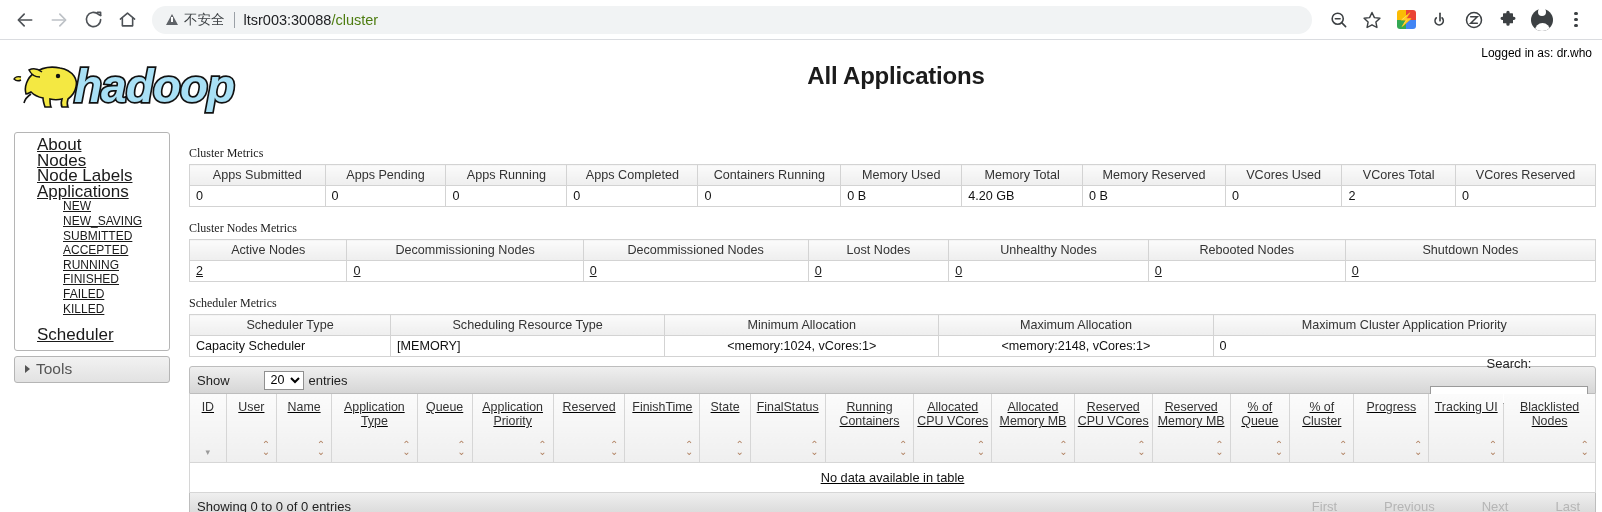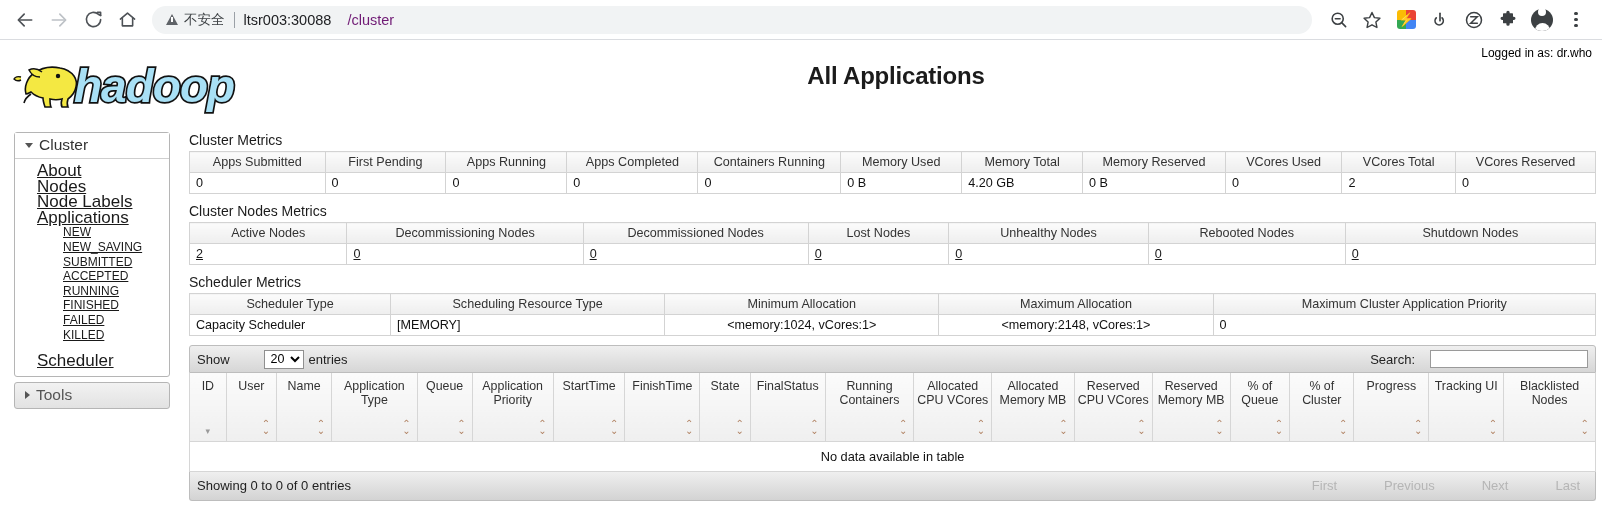--- a/index.html
+++ b/index.html
@@ -64,21 +64,21 @@
     background: #9aa0a6;
     margin: 0 9px;
   }
   .url-text {
     font-size: 14.5px;
     color: #202124;
     white-space: nowrap;
     overflow: hidden;
   }
   .url-host { color: #202124; }
-  .url-path { color: #701a75; margin-left: 16px; }
+  .url-path { color: #4d7c0f; }
   .tool-icons {
     display: flex; align-items: center;
     flex: 0 0 auto;
   }
   .tool-icon {
     width: 32px; height: 32px;
     display: flex; align-items: center; justify-content: center;
     margin-left: 2px;
     color: #3c4043;
   }
@@ -203,25 +203,26 @@
     display: flex; align-items: center;
   }
 
   
   .main {
     position: absolute;
     left: 189px; top: 92px;
     right: 6px;
   }
   .section-title {
-    font-size: 14px;
+    font-size: 12px;
     color: #1b1b1b;
-    margin: 0 0 3px 0;
+    margin: 14px 0 3px 0;
     padding: 0;
     font-weight: normal;
+    font-family: Liberation Serif, serif;
   }
   .section-title + .metric-table { margin-bottom: 9px; }
 
   table.metric-table {
     width: 100%;
     border-collapse: collapse;
     font-size: 12.6px;
     table-layout: fixed;
   }
   table.metric-table th {
@@ -264,36 +265,37 @@
   .dt-length { display: flex; align-items: center; gap: 5px; }
   .dt-length select {
     font-family: "Liberation Sans", sans-serif;
     font-size: 12.5px;
     padding: 0 2px;
     height: 19px;
     border: 1px solid #8f8f8f;
     background: #fff;
     margin-left: 29px;
   }
-  .dt-filter { display: flex; align-items: center; gap: 15px; }
+  .dt-filter { display: flex; align-items: center; gap: 15px; flex-direction: column; }
   .dt-filter input {
     width: 158px;
     height: 18px;
     border: 1px solid #9a9a9a;
     background: #fff;
     font-family: "Liberation Sans", sans-serif;
     font-size: 12px;
     padding: 0 3px;
   }
 
   table.apps-table {
     width: 100%;
     border-collapse: collapse;
     table-layout: fixed;
     font-size: 12.4px;
+    text-decoration: underline;
   }
   table.apps-table th {
     background: linear-gradient(#fbfbfb, #efefef);
     border: 1px solid #d6d6d6;
     border-top: none;
     color: #333;
     font-weight: normal;
     text-align: center;
     vertical-align: top;
     padding: 6px 3px 18px 3px;
@@ -452,24 +454,20 @@
         <path d="M9 27c-3-1-6 0-7 2 2 2 5 2 7 1" fill="#F4E842" stroke="#111" stroke-width="1.4"></path>
       </g>
       <text x="62" y="52" font-family="'Liberation Sans', sans-serif" font-size="46" font-weight="bold" font-style="italic" fill="#A8E0F5" stroke="#111" stroke-width="3.4" paint-order="stroke" letter-spacing="-1">hadoop</text>
     </svg>
   </div>
 
   <div class="page-title">All Applications</div>
 
   <div class="sidebar">
     <div class="nav-box">
-      <div class="nav-head">
-        <span class="tri-down"></span>
-        <span>Cluster</span>
-      </div>
       <div class="nav-list">
         <a class="nav-link">About</a>
         <a class="nav-link">Nodes</a>
         <a class="nav-link">Node Labels</a>
         <a class="nav-link">Applications</a>
         <a class="nav-link sub">NEW</a>
         <a class="nav-link sub">NEW_SAVING</a>
         <a class="nav-link sub">SUBMITTED</a>
         <a class="nav-link sub">ACCEPTED</a>
         <a class="nav-link sub">RUNNING</a>
@@ -498,21 +496,21 @@
           <col style="width:8.3%">
           <col style="width:8.3%">
           <col style="width:9.8%">
         <col style="width:8.0%">
           <col style="width:7.8%">
           <col style="width:9.6%">
       </colgroup>
       <thead>
         <tr>
           <th>Apps Submitted</th>
-          <th>First Pending</th>
+          <th>Apps Pending</th>
           <th>Apps Running</th>
           <th>Apps Completed</th>
           <th>Containers Running</th>
           <th>Memory Used</th>
           <th>Memory Total</th>
           <th>Memory Reserved</th>
           <th>VCores Used</th>
           <th>VCores Total</th>
           <th>VCores Reserved</th>
         </tr>
@@ -637,21 +635,21 @@
             <col style="width:6.0%">
         </colgroup>
         <thead>
           <tr>
             <th><span>ID</span><span class="sort-desc"></span></th>
             <th><span>User</span><span class="sort-both"></span></th>
             <th><span>Name</span><span class="sort-both"></span></th>
             <th><span>Application Type</span><span class="sort-both"></span></th>
             <th><span>Queue</span><span class="sort-both"></span></th>
             <th><span>Application Priority</span><span class="sort-both"></span></th>
-            <th><span>StartTime</span><span class="sort-both"></span></th>
+            <th><span>Reserved</span><span class="sort-both"></span></th>
             <th><span>FinishTime</span><span class="sort-both"></span></th>
             <th><span>State</span><span class="sort-both"></span></th>
             <th><span>FinalStatus</span><span class="sort-both"></span></th>
             <th><span>Running Containers</span><span class="sort-both"></span></th>
             <th><span>Allocated CPU VCores</span><span class="sort-both"></span></th>
             <th><span>Allocated Memory MB</span><span class="sort-both"></span></th>
             <th><span>Reserved CPU VCores</span><span class="sort-both"></span></th>
             <th><span>Reserved Memory MB</span><span class="sort-both"></span></th>
             <th><span>% of Queue</span><span class="sort-both"></span></th>
             <th><span>% of Cluster</span><span class="sort-both"></span></th>

